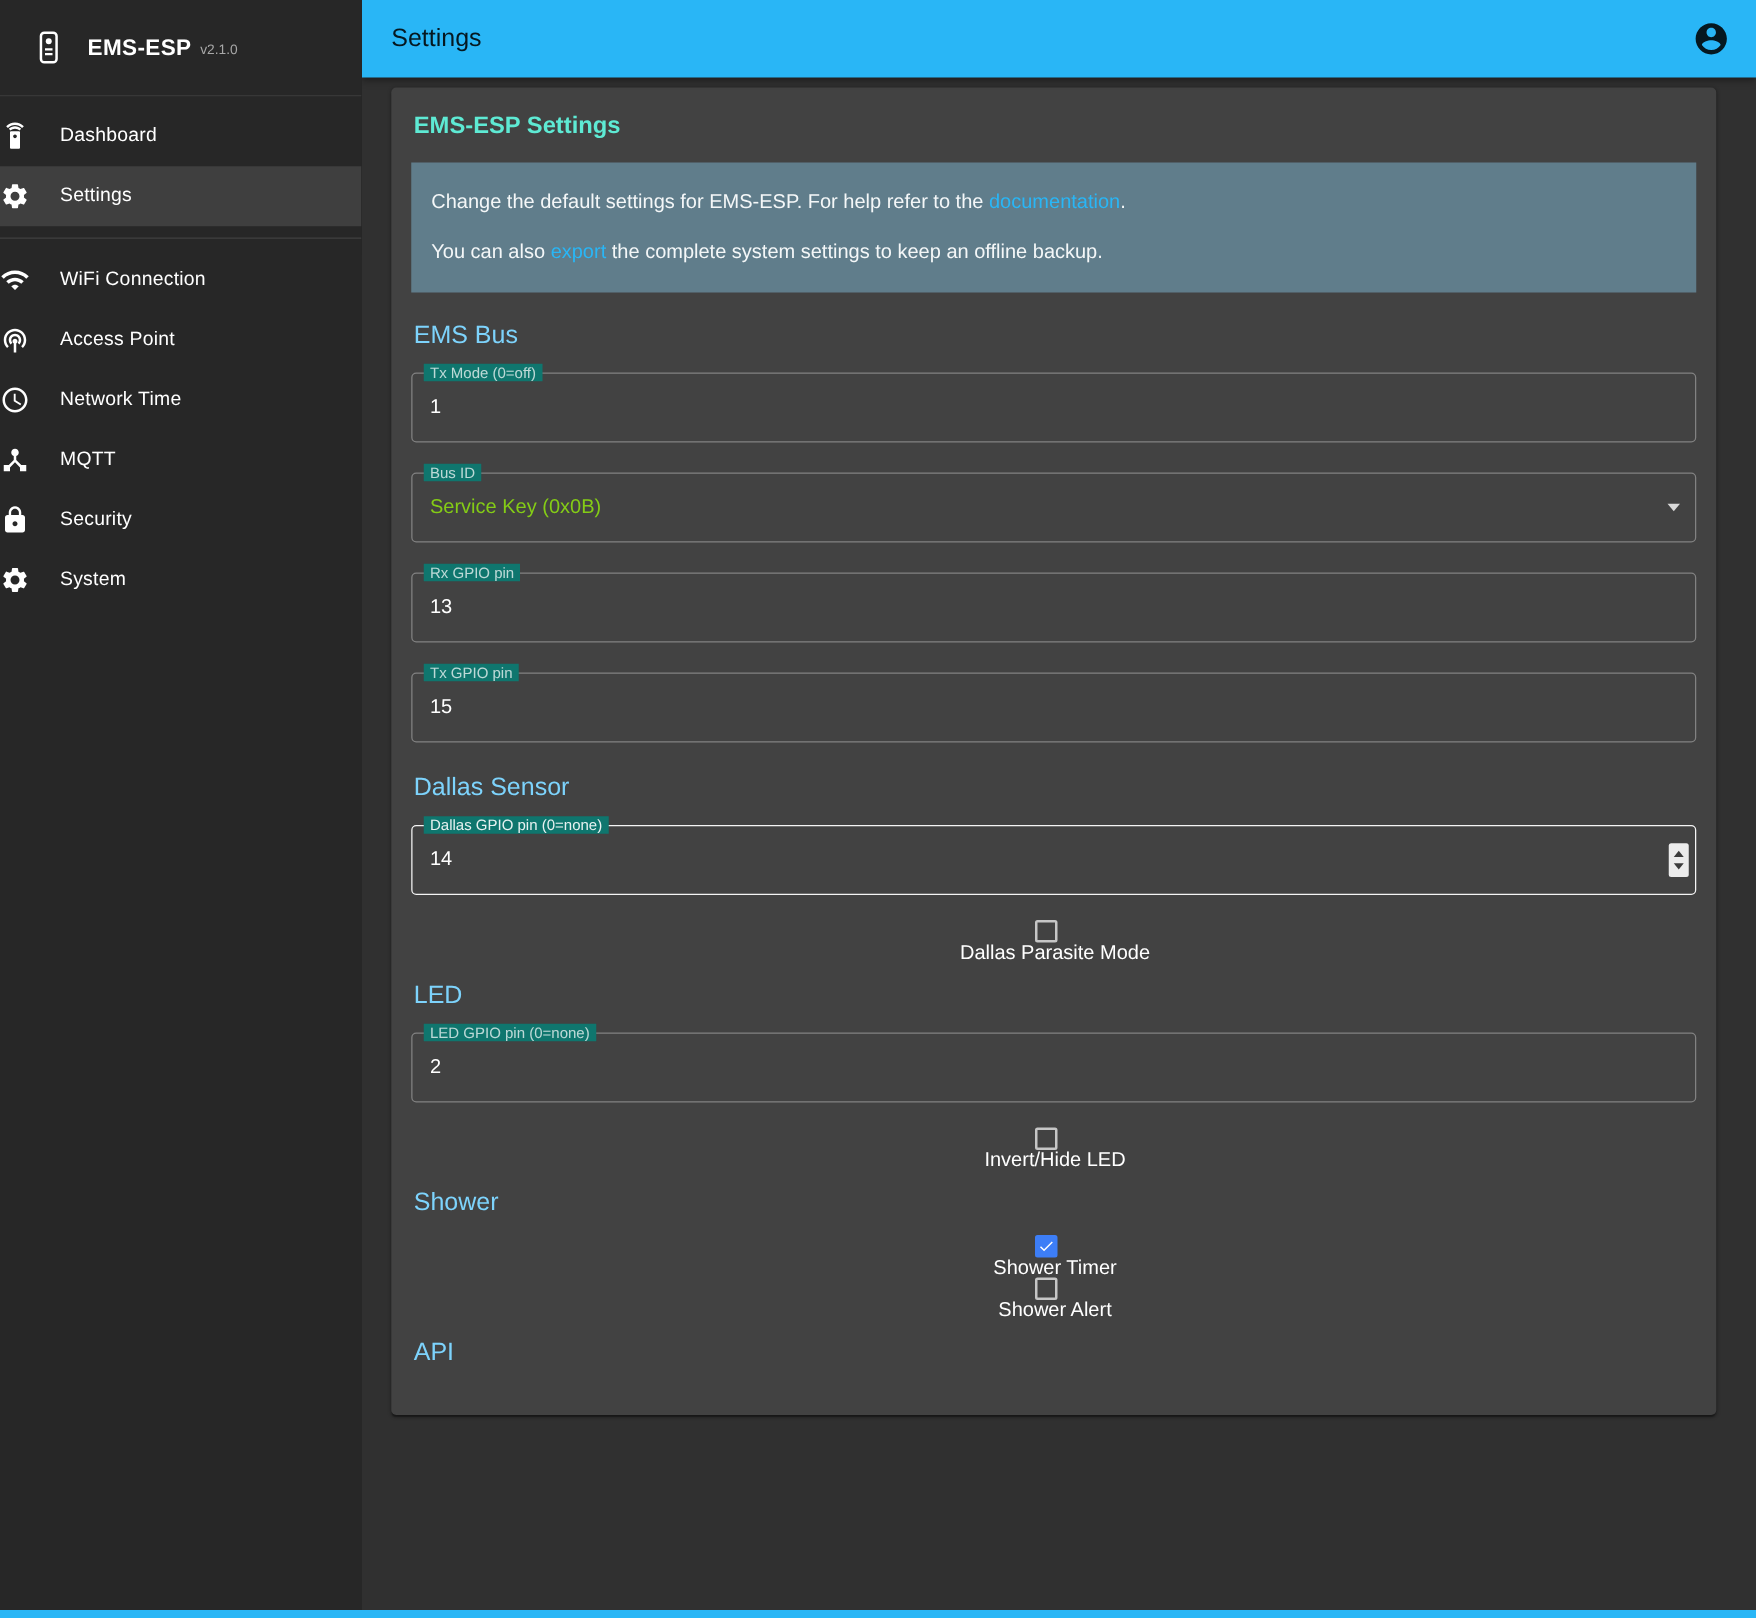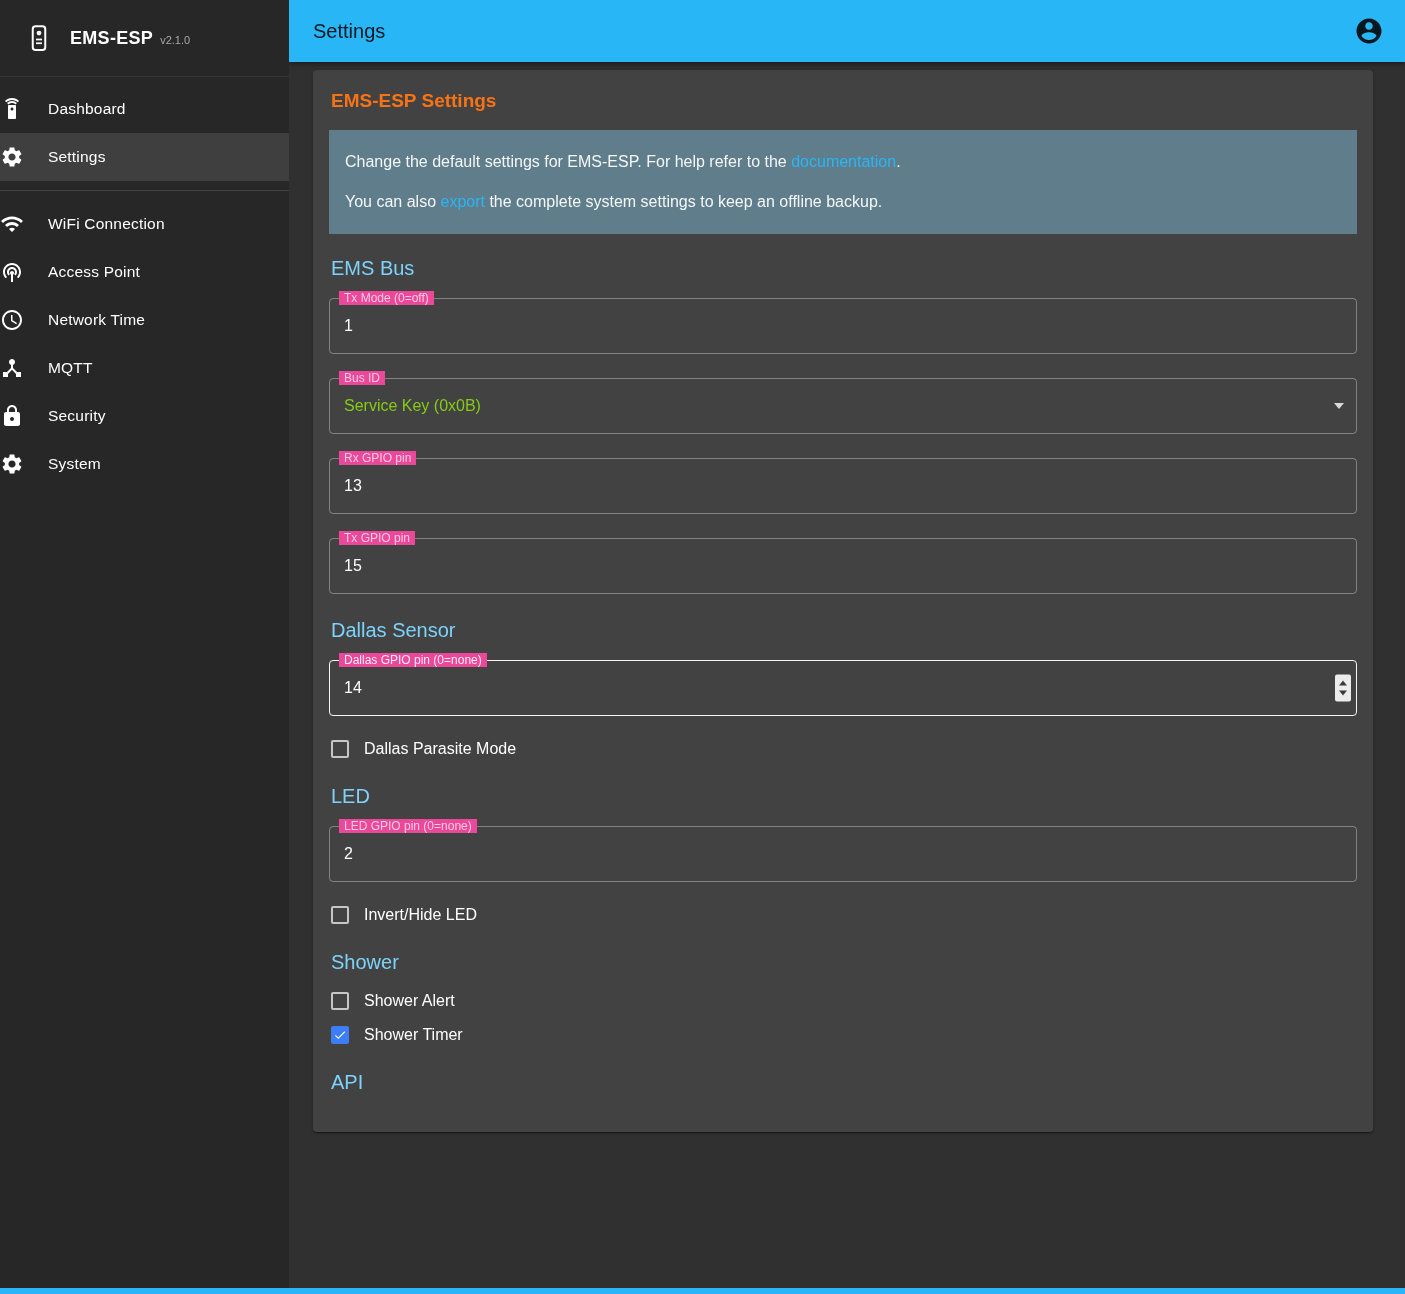--- a/index.html
+++ b/index.html
@@ -43,41 +43,41 @@
   .app-bar-title { font-size: 20px; font-weight: 500; color: rgba(0,0,0,0.87); flex: 1; }
   .account-btn { width: 40px; height: 40px; display: flex; align-items: center; justify-content: center; border-radius: 50%; cursor: pointer; }
 
   
   .main { margin-left: 289px; padding-top: 70px; }
   .card {
     margin: 0 32px 0 24px; background: #424242; border-radius: 4px;
     box-shadow: 0 2px 1px -1px rgba(0,0,0,0.3), 0 1px 3px 0 rgba(0,0,0,0.35);
     padding: 16px 16px 20px 16px;
   }
-  .card-title { font-size: 19px; font-weight: 700; color: #f97316; margin: 4px 0 18px 2px; }
+  .card-title { font-size: 19px; font-weight: 700; color: #5eead4; margin: 4px 0 18px 2px; }
 
   .info-box {
     background: #607d8b; padding: 20px 16px; margin-bottom: 18px;
     font-size: 16px; color: #f4f7f8;
   }
   .info-box p { line-height: 24px; }
   .info-box p + p { margin-top: 16px; }
   .link { color: #29b6f6; text-decoration: none; cursor: pointer; }
 
   .section-title { font-size: 20px; font-weight: 500; color: #7dd3fc; margin: 22px 0 18px 2px; line-height: 24px; }
 
   
   .field {
     position: relative; height: 56px; border: 1px solid rgba(255,255,255,0.34);
     border-radius: 4px; margin-bottom: 24px; display: flex; align-items: center;
   }
   .field.focused { border: 1.5px solid rgba(255,255,255,0.95); }
   .field-label {
     position: absolute; top: -8px; left: 9px; font-size: 12px; line-height: 14px;
-    color: rgba(255,255,255,0.72); background: #ec4899; padding: 0 5px; white-space: nowrap; text-align: right;
+    color: rgba(255,255,255,0.72); background: #0f766e; padding: 0 5px; white-space: nowrap; text-align: right;
   }
   .field.focused .field-label { color: rgba(255,255,255,0.9); }
   .field-input {
     width: 100%; height: 100%; background: transparent; border: none; outline: none;
     color: #fff; font-size: 16px; padding: 0 14px; font-family: "Liberation Sans", sans-serif;
   }
   .field-value { font-size: 16px; color: #84cc16; padding-left: 14px; }
   .caret {
     position: absolute; right: 12px; top: calc(50% - 3px); width: 0; height: 0;
     border-left: 5px solid transparent; border-right: 5px solid transparent;
@@ -89,21 +89,21 @@
   .spinner {
     position: absolute; right: 5px; top: 50%; transform: translateY(-50%);
     width: 16px; height: 27px; background: #ececec; border-radius: 2px;
     display: flex; flex-direction: column; align-items: center; justify-content: center; gap: 5px;
     cursor: pointer;
   }
   .spin-up { width: 0; height: 0; border-left: 4px solid transparent; border-right: 4px solid transparent; border-bottom: 5px solid #3c3c3c; }
   .spin-down { width: 0; height: 0; border-left: 4px solid transparent; border-right: 4px solid transparent; border-top: 5px solid #3c3c3c; }
 
   
-  .check-row { display: flex; align-items: center; height: 26px; margin: -4px 0 12px 2px; cursor: pointer; }
+  .check-row { display: flex; align-items: center; height: 26px; margin: -4px 0 12px 2px; cursor: pointer; flex-direction: column; }
   .checkbox {
     width: 18px; height: 18px; border: 2px solid rgba(255,255,255,0.7); border-radius: 2px;
     margin-right: 15px; display: flex; align-items: center; justify-content: center; flex: none;
   }
   .checkbox .check-mark { display: none; width: 16px; height: 16px; fill: #fff; }
   .checkbox[data-checked="true"] { background: #3d7ef7; border-color: #3d7ef7; }
   .checkbox[data-checked="true"] .check-mark { display: block; }
   .check-label { font-size: 16px; color: #fff; }
 
   
@@ -272,35 +272,35 @@
     <div class="check-row">
       <span class="checkbox" data-checked="false">
         
       </span>
       <span class="check-label">Invert/Hide LED</span>
     </div>
 
     <div class="section-title">Shower</div>
 
     <div class="check-row">
-      <span class="checkbox" data-checked="false">
-        
-      </span>
-      <span class="check-label">Shower Alert</span>
-    </div>
-
-    <div class="check-row">
       <span class="checkbox" data-checked="true">
         <svg class="check-mark" viewBox="0 0 24 24">
             <path d="M9 16.2L4.8 12l-1.4 1.4L9 19 21 7l-1.4-1.4z"></path>
           </svg>
       </span>
       <span class="check-label">Shower Timer</span>
     </div>
 
+    <div class="check-row">
+      <span class="checkbox" data-checked="false">
+        
+      </span>
+      <span class="check-label">Shower Alert</span>
+    </div>
+
     <div class="section-title">API</div>
 
 
 
   </div>
 </div>
 
 <div class="bottom-strip"></div>
 
 </body></html>

